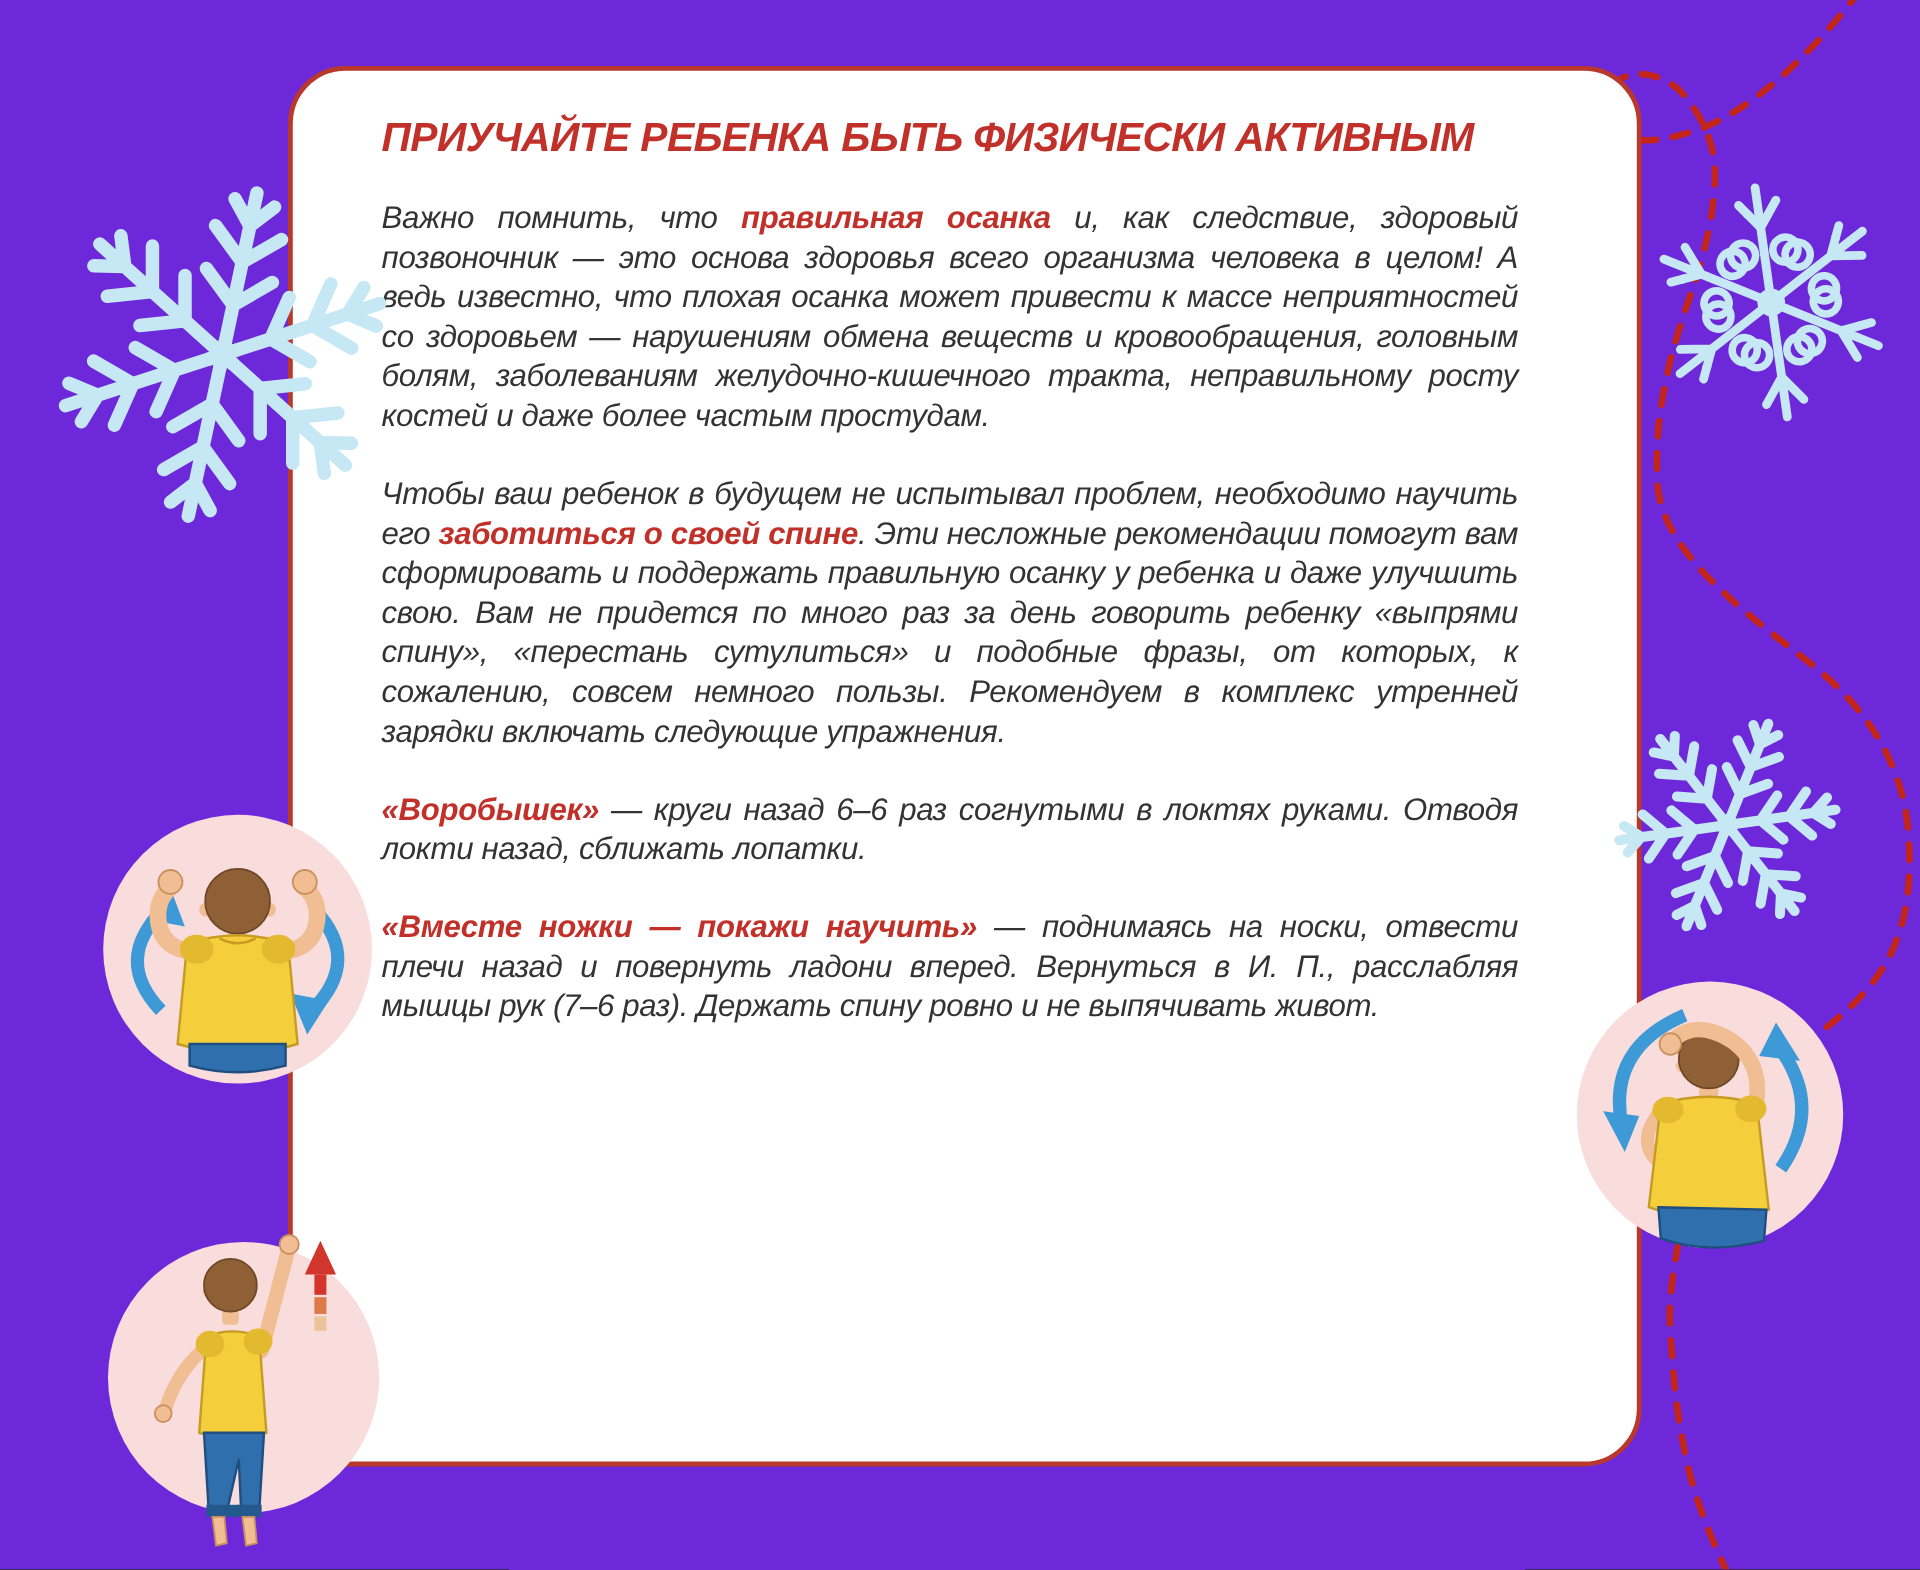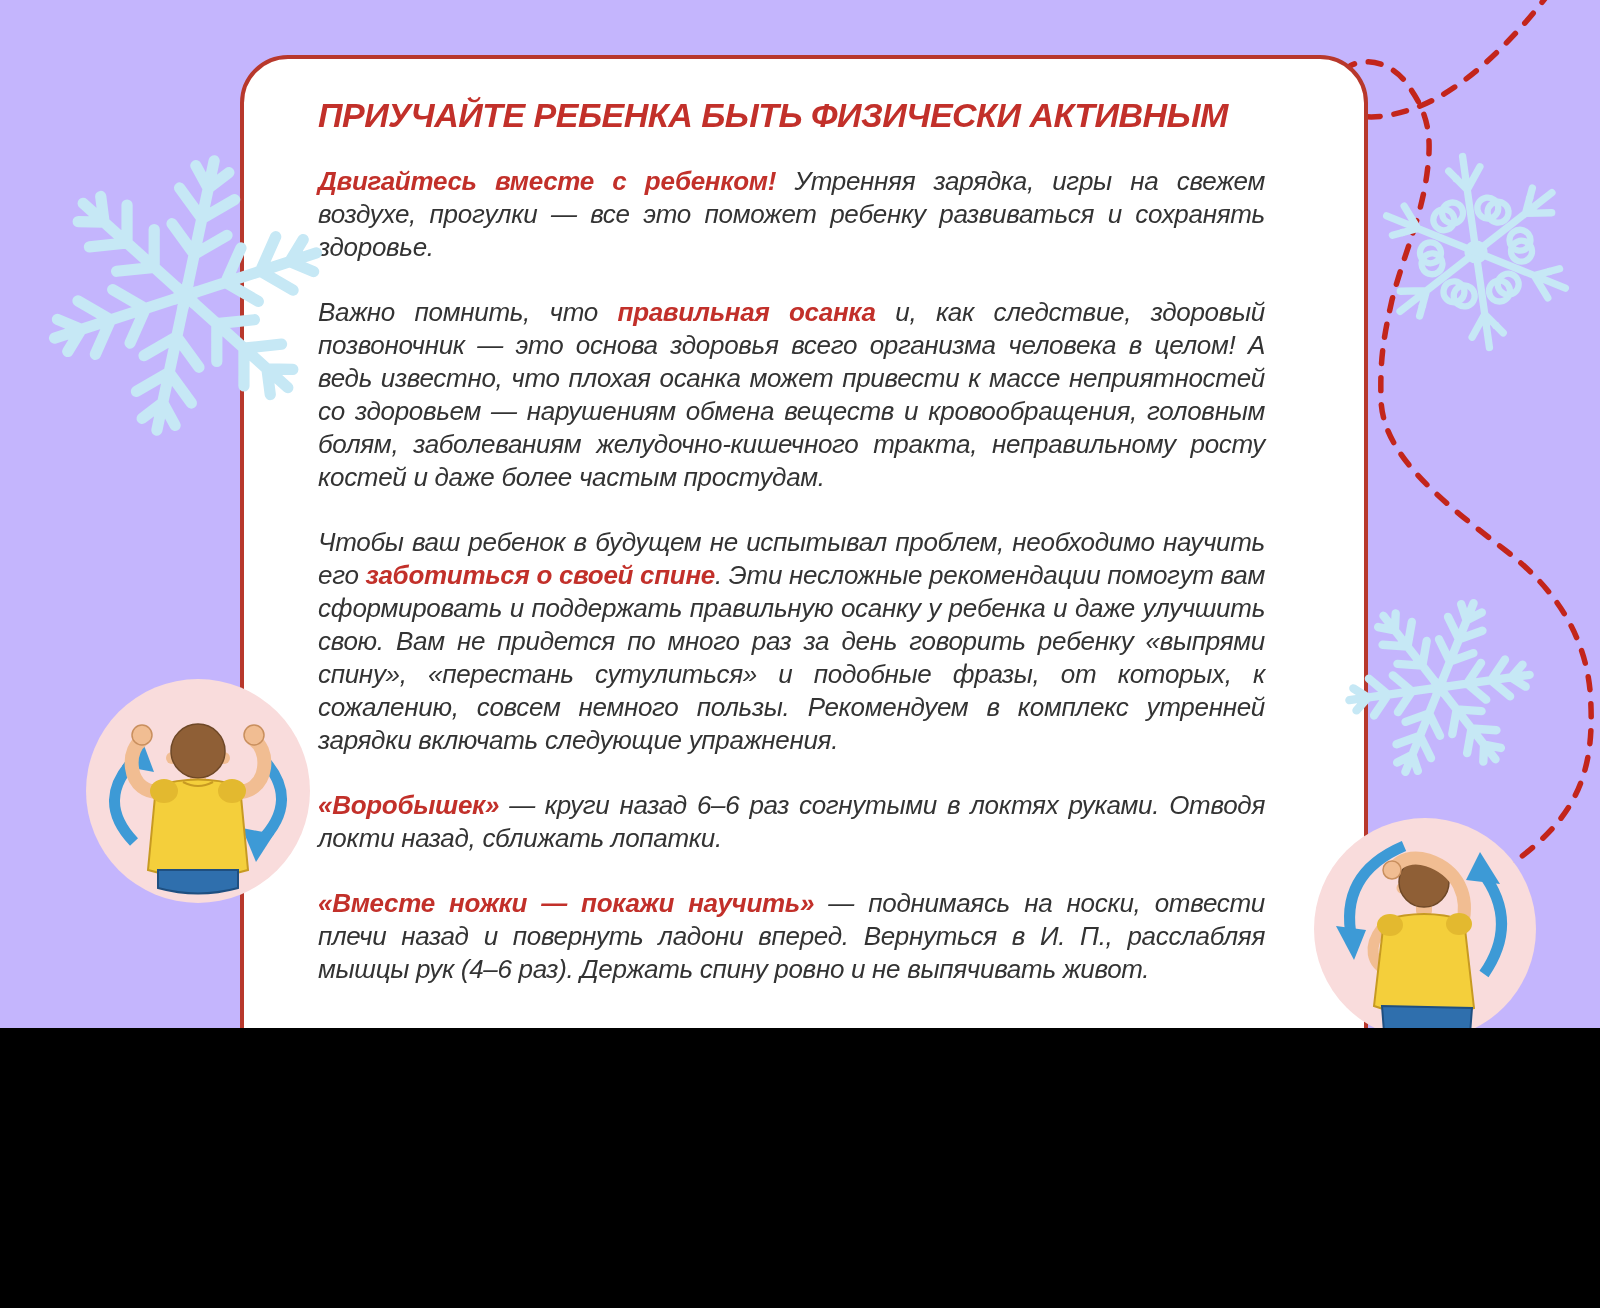--- a/index.html
+++ b/index.html
@@ -1,16 +1,16 @@
 <!DOCTYPE html>
 <html><head>
 <meta charset="utf-8">
 <style>
   html,body{margin:0;padding:0;background:#000;}
-  #stage{position:relative;width:1600px;height:1028px;background:#c4b5fd;overflow:hidden;
+  #stage{position:relative;width:1600px;height:1308px;background:#6d28d9;overflow:hidden;
          font-family:"Liberation Sans",sans-serif;}
   .deco-under{position:absolute;left:0;top:0;z-index:1;}
   #card{position:absolute;left:240px;top:55px;width:1128px;height:1167px;box-sizing:border-box;
         background:#ffffff;border:4px solid #b8382c;border-radius:48px;z-index:2;
         padding:36px 99px 0 74px;}
   #card h1{margin:0 0 30px 0;font-size:34px;line-height:40px;font-weight:700;font-style:italic;
         color:#c2302a;letter-spacing:-0.5px;}
   #card p{margin:0 0 32px 0;font-size:26px;line-height:33px;font-style:italic;color:#333333;
         text-align:justify;letter-spacing:-0.3px;}
   .rd{color:#c2302a;font-weight:700;}
@@ -37,30 +37,29 @@
              C 1540,855 1480,880 1445,915
              C 1420,940 1408,975 1401,1020
              C 1394,1065 1390,1080 1392,1110
              C 1395,1160 1398,1180 1405,1215
              C 1412,1248 1425,1280 1440,1312" fill="none" stroke="#c3251b" stroke-width="5.5" stroke-dasharray="13 14" stroke-linecap="round"></path>
   </svg>
 
   <div id="card">
     <h1>ПРИУЧАЙТЕ РЕБЕНКА БЫТЬ ФИЗИЧЕСКИ АКТИВНЫМ</h1>
 
-    <p><span class="rd">Двигайтесь вместе с ребенком!</span><span> Утренняя зарядка, игры на свежем воздухе, прогулки — все это поможет ребенку развиваться и сохранять здоровье.</span></p>
 
     <p><span>Важно помнить, что </span><span class="rd">правильная осанка</span><span> и, как следствие, здоровый позвоночник — это основа здоровья всего организма человека в целом! А ведь известно, что плохая осанка может привести к массе неприятностей со здоровьем — нарушениям обмена веществ и кровообращения, головным болям, заболеваниям желудочно-кишечного тракта, неправильному росту костей и даже более частым простудам.</span></p>
 
     <p><span>Чтобы ваш ребенок в будущем не испытывал проблем, необходимо научить его </span><span class="rd">заботиться о своей спине</span><span>. Эти несложные рекомендации помогут вам сформировать и поддержать правильную осанку у ребенка и даже улучшить свою. Вам не придется по много раз за день говорить ребенку «выпрями спину», «перестань сутулиться» и подобные фразы, от которых, к сожалению, совсем немного пользы. Рекомендуем в комплекс утренней зарядки включать следующие упражнения.</span></p>
 
     <p><span class="rd">«Воробышек»</span><span> — круги назад 6–6 раз согнутыми в локтях руками. Отводя локти назад, сближать лопатки.</span></p>
 
 
-    <p><span class="rd">«Вместе ножки — покажи научить»</span><span> — поднимаясь на носки, отвести плечи назад и повернуть ладони вперед. Вернуться в И. П., расслабляя мышцы рук (4–6 раз). Держать спину ровно и не выпячивать живот.</span></p>
+    <p><span class="rd">«Вместе ножки — покажи научить»</span><span> — поднимаясь на носки, отвести плечи назад и повернуть ладони вперед. Вернуться в И. П., расслабляя мышцы рук (7–6 раз). Держать спину ровно и не выпячивать живот.</span></p>
 
   </div>
 
   <svg class="over" style="left:38px;top:148px;transform:rotate(12deg);" width="295" height="295" viewBox="-105 -105 210 210">
     <defs>
       <g id="sf1a">
         <path class="sf" stroke-width="8" d="M0,8 L0,-98 M0,-30 L-20,-48 M0,-30 L20,-48 M0,-56 L-20,-74 M0,-56 L20,-74 M0,-78 L-12,-92 M0,-78 L12,-92"></path>
       </g>
     </defs>
     <use href="#sf1a"></use>

